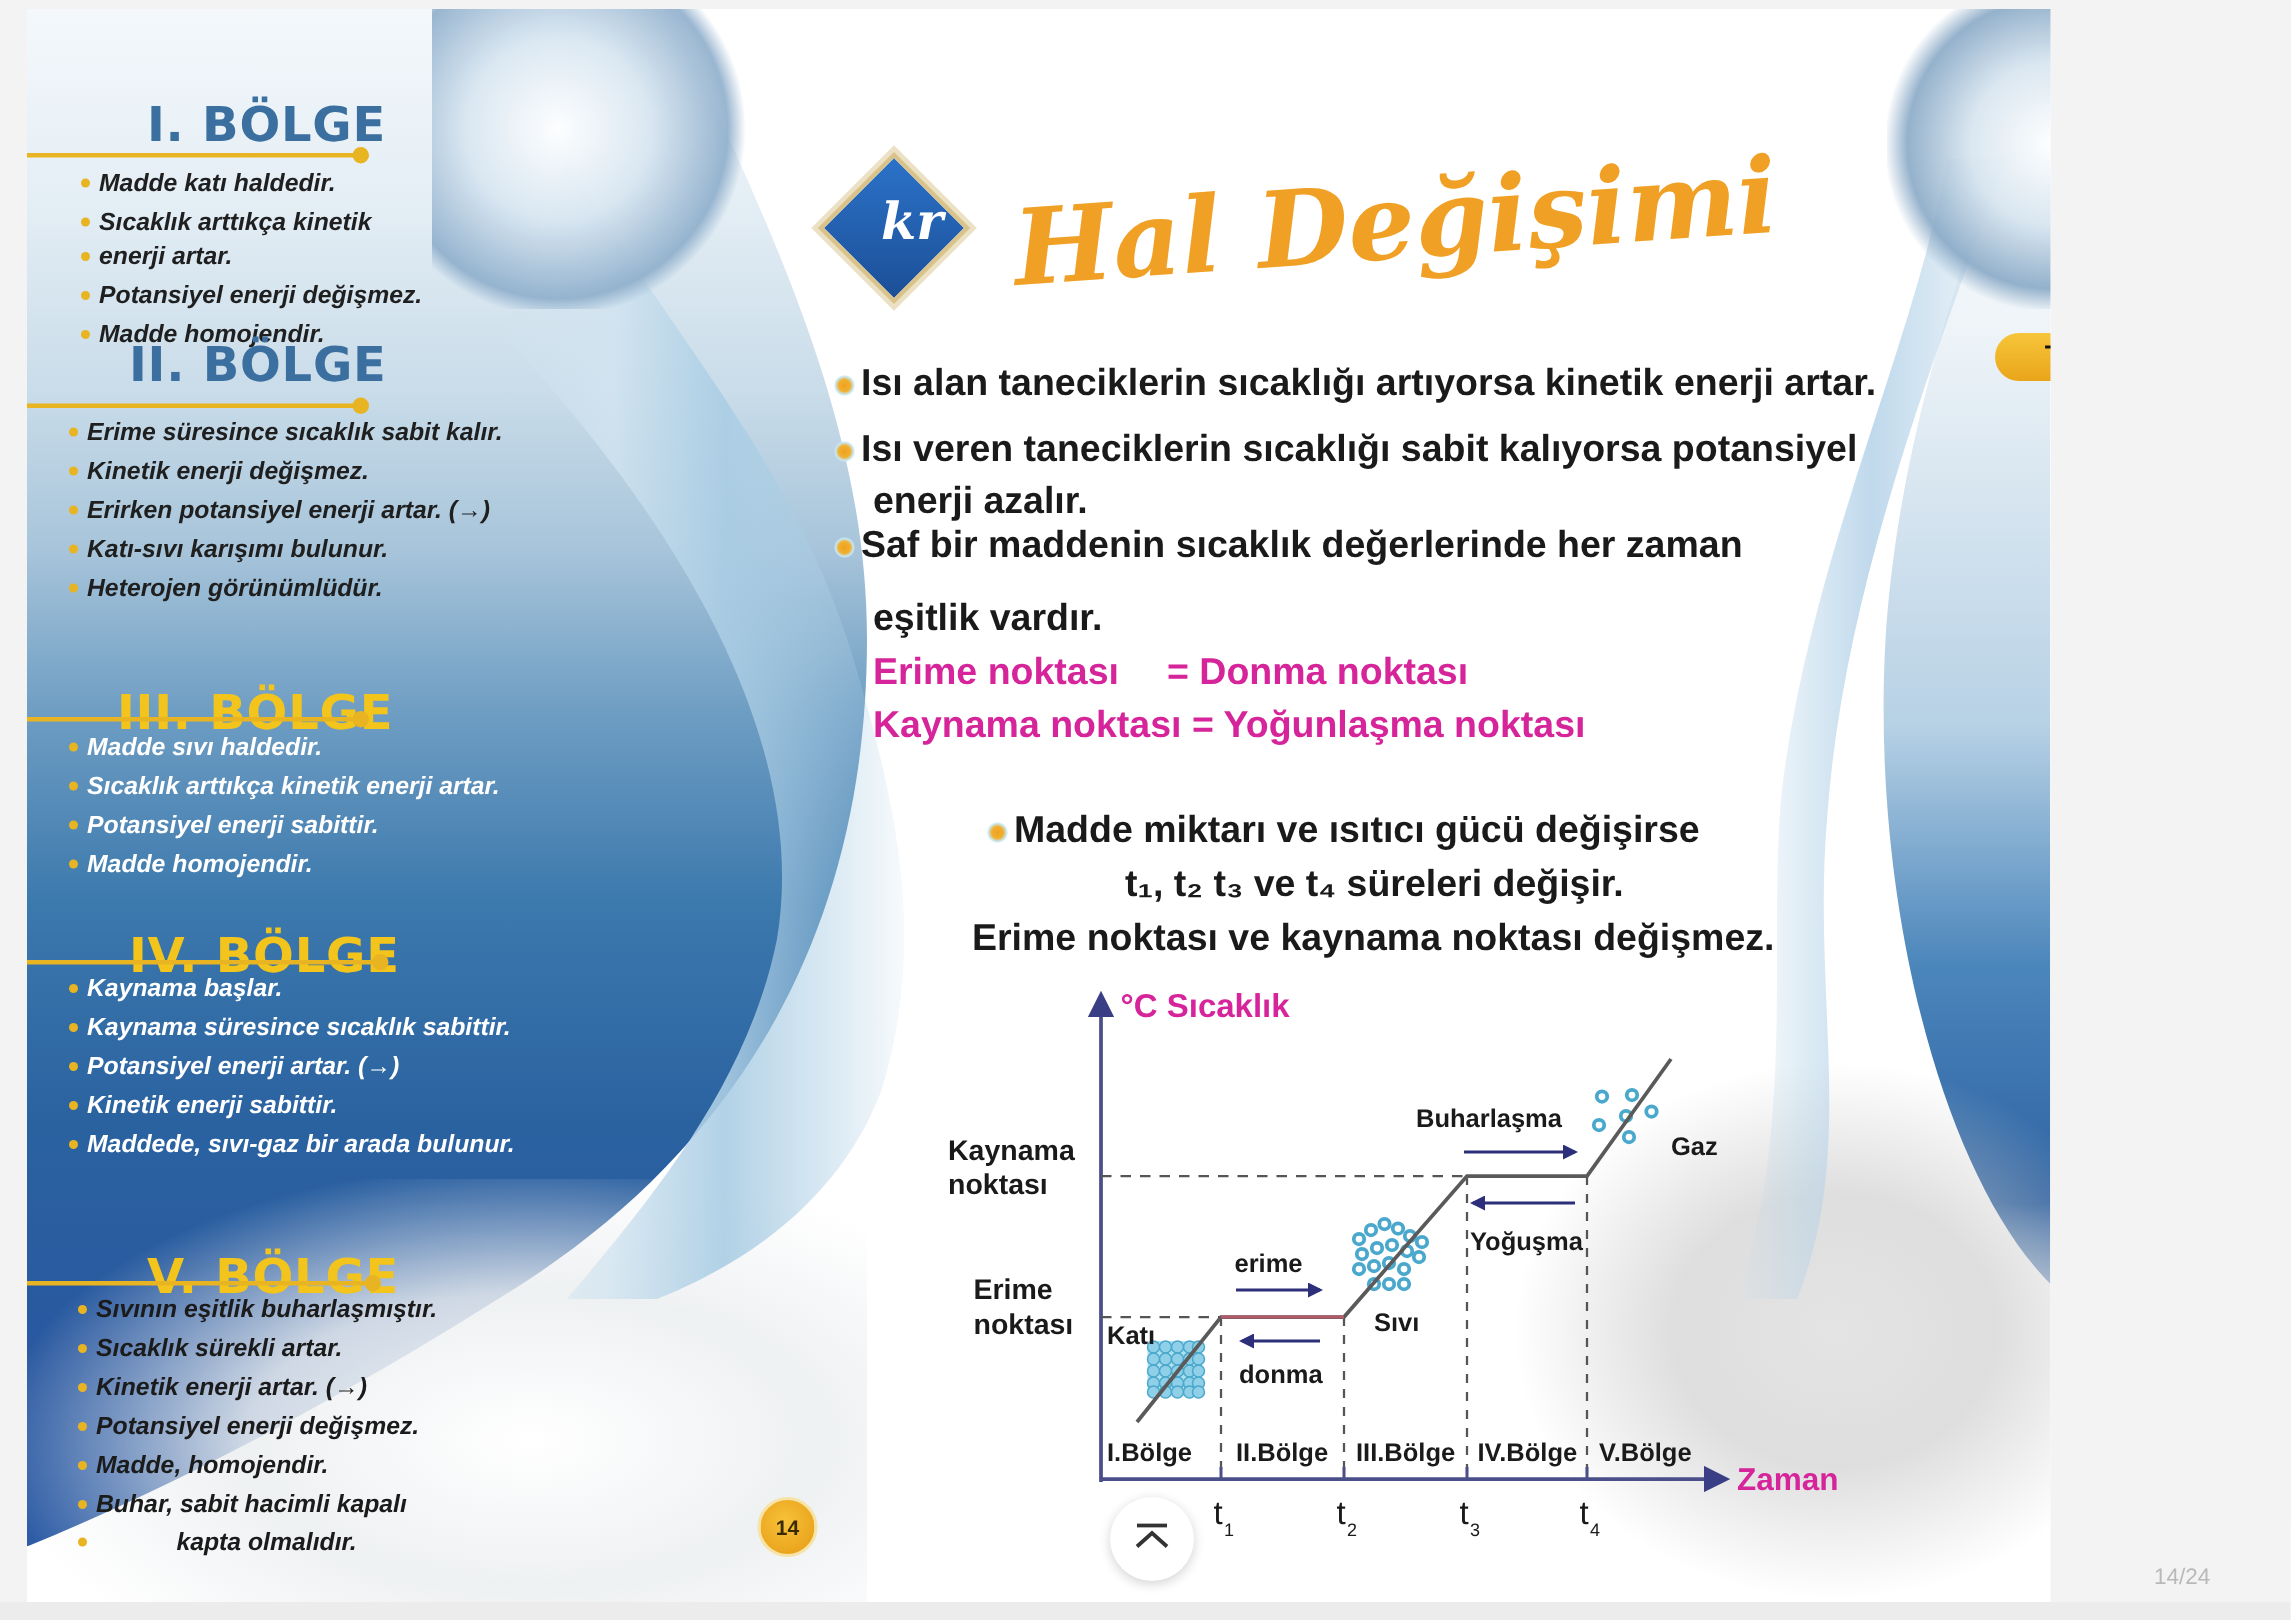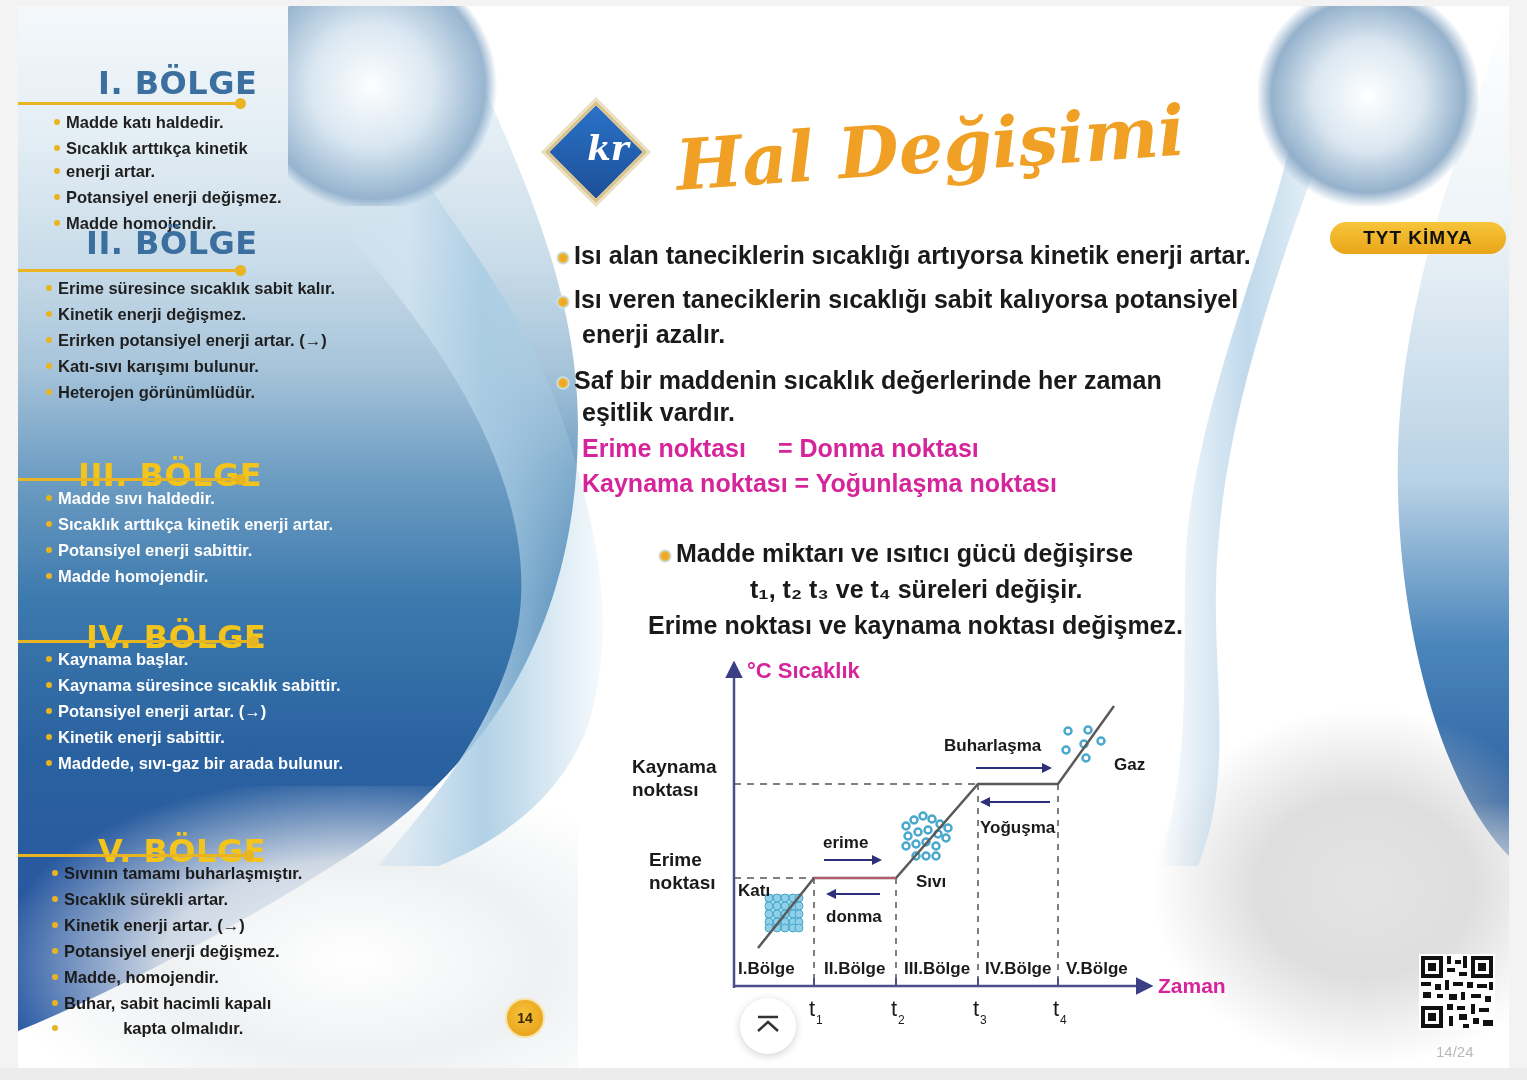--- a/index.html
+++ b/index.html
@@ -1,20 +1,20 @@
 <!DOCTYPE html>
 <html><head>
 <meta charset="utf-8">
 <style>
   * { box-sizing: border-box; margin: 0; padding: 0; }
   html, body { width: 1527px; height: 1080px; overflow: hidden; background: #f3f3f3; }
   body { font-family: "Liberation Sans", sans-serif; position: relative; }
 
   .page {
-    position: absolute; left: 18px; top: 6px; width: 1491px; height: 1062px;
+    position: absolute; left: 18px; top: 6px; width: 1349px; height: 1062px;
     background: #ffffff; overflow: hidden;
   }
   .bottom-strip { position: absolute; left: 0; top: 1068px; width: 1527px; height: 12px; background: #ececec; }
 
   
   .left-bg {
     position: absolute; left: 0; top: 0; width: 600px; height: 1062px;
     background: linear-gradient(180deg, #f4f8fb 0%, #e4eef5 12%, #c9dce9 24%, #a7c4da 34%, #6f9ec3 44%, #3c79ad 56%, #2a62a0 70%, #2958a0 84%, #2f5ea8 100%);
     clip-path: path('M0,0 L430,0 C480,120 560,260 560,420 C560,620 470,760 330,850 C220,920 110,980 0,1025 Z');
   }
@@ -55,21 +55,21 @@
   }
 
   
   .region { position: absolute; left: 0; }
   .region h2 {
     font-family: "DejaVu Sans", sans-serif; font-weight: bold; font-size: 32px; letter-spacing: 0.5px;
     position: absolute; white-space: nowrap;
   }
   .region .rule { position: absolute; height: 3px; background: #e8b422; }
   .region .rule-dot { position: absolute; width: 11px; height: 11px; border-radius: 50%; background: #e8b422; }
-  .region ul { position: absolute; list-style: none; }
+  .region ul { position: absolute; list-style: none; font-style: italic; }
   .region li { font-weight: bold; font-size: 16.5px; line-height: 26px; position: relative; padding-left: 12px; white-space: nowrap; }
   .region li::before { content: ""; position: absolute; left: 0; top: 10px; width: 6px; height: 6px; border-radius: 50%; background: #e8b422; }
   .r1 li, .r2 li { color: #1f1f1f; }
   .r3 li, .r4 li { color: #ffffff; }
   .r5 li { color: #1b1b1b; }
   .c-blue { color: #3b6f9f; }
   .c-yellow { color: #f2c41c; margin-top: 16px; }
 
   
   .logo {
@@ -181,40 +181,40 @@
       <li>Kinetik enerji sabittir.</li>
       <li>Maddede, sıvı-gaz bir arada bulunur.</li>
     </ul>
   </div>
 
   <div class="region r5">
     <h2 class="c-yellow" style="left:80px; top:810px;">V. BÖLGE</h2>
     <div class="rule" style="left:0; top:848px; width:230px;"></div>
     <div class="rule-dot" style="left:225px; top:844px;"></div>
     <ul style="left:34px; top:854px;">
-      <li>Sıvının tamamı buharlaşmıştır.</li>
+      <li>Sıvının eşitlik buharlaşmıştır.</li>
       <li>Sıcaklık sürekli artar.</li>
       <li>Kinetik enerji artar. (→)</li>
       <li>Potansiyel enerji değişmez.</li>
       <li>Madde, homojendir.</li>
       <li>Buhar, sabit hacimli kapalı</li>
       <li style="margin-top:-1px;text-align:center;">kapta olmalıdır.</li>
     </ul>
   </div>
 
   <div class="logo"></div>
   <div class="logo-text">kr</div>
   <div class="title-2">Hal Değişimi</div>
   <div class="badge">TYT KİMYA</div>
 
   <div class="info">
     <p style="left:538px; top:235px;"><span class="bullet-dot"></span><span>Isı alan taneciklerin sıcaklığı artıyorsa kinetik enerji artar.</span></p>
     <p style="left:538px; top:279px;"><span class="bullet-dot"></span><span>Isı veren taneciklerin sıcaklığı sabit kalıyorsa potansiyel</span></p>
     <p style="left:564px; top:314px;">enerji azalır.</p>
-    <p style="left:538px; top:360px;"><span class="bullet-dot"></span><span>Saf bir maddenin sıcaklık değerlerinde her zaman</span></p>
+    <p style="left:538px; top:343px;"><span class="bullet-dot"></span><span>Saf bir maddenin sıcaklık değerlerinde her zaman</span></p>
     <p style="left:564px; top:392px;">eşitlik vardır.</p>
     <p class="pink" style="left:564px; top:428px;">Erime noktası</p>
     <p class="pink" style="left:760px; top:428px;">= Donma noktası</p>
     <p class="pink" style="left:564px; top:463px;">Kaynama noktası = Yoğunlaşma noktası</p>
     <p style="left:640px; top:533px;"><span class="bullet-dot"></span><span>Madde miktarı ve ısıtıcı gücü değişirse</span></p>
     <p style="left:732px; top:569px;">t₁, t₂ t₃ ve t₄ süreleri değişir.</p>
     <p style="left:630px; top:605px;">Erime noktası ve kaynama noktası değişmez.</p>
   </div>
 
   <svg style="position:absolute; left:0; top:0;" width="1491" height="1062">

